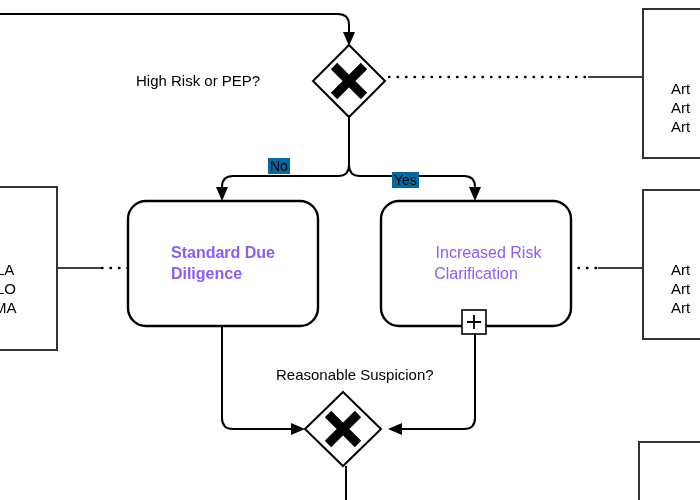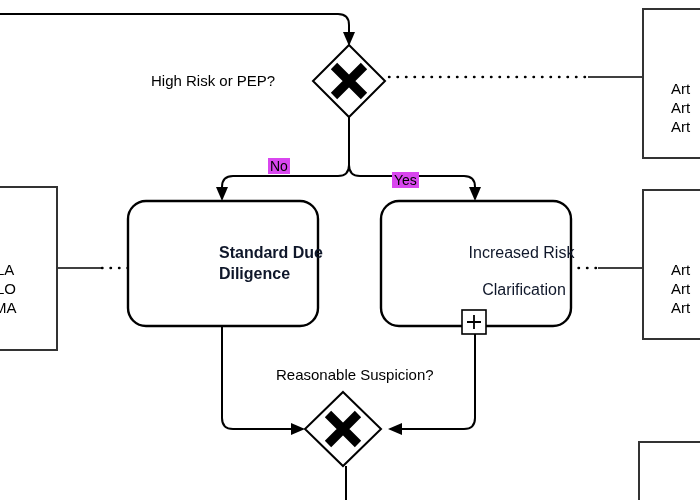--- a/index.html
+++ b/index.html
@@ -20,40 +20,39 @@
   #diagram {
     position: absolute;
     left: 0;
     top: 0;
     width: 700px;
     height: 500px;
   }
   .task-label {
     position: absolute;
     font-size: 16px;
-    color: #0f172a;
+    color: #8b5cf6;
     text-align: center;
     line-height: 1.3;
     white-space: nowrap;
-    padding-left: 48px;
   }
   .task-label.bold {
     font-weight: bold;
   }
   .gateway-label {
     position: absolute;
     font-size: 15px;
     color: #000000;
     white-space: nowrap;
   }
   .edge-label {
     position: absolute;
     font-size: 14px;
     color: #000000;
-    background: #d946ef;
+    background: #0369a1;
     padding: 0 2px;
     white-space: nowrap;
   }
   .anno-text {
     position: absolute;
     font-size: 15px;
     color: #000000;
     line-height: 1.45;
     white-space: nowrap;
     margin-top: 28px;
@@ -116,33 +115,33 @@
     <path d="M 467 322 L 481 322 M 474 315 L 474 329" stroke="#000000" stroke-width="1.8"></path>
 
     <polygon points="349,45 385,81 349,117 313,81" fill="#ffffff" stroke="#000000" stroke-width="2"></polygon>
     <path d="M 334 66 L 364 96 M 364 66 L 334 96" stroke="#000000" stroke-width="9" stroke-linecap="butt"></path>
 
     <polygon points="343,392 381,429 343,466 305,429" fill="#ffffff" stroke="#000000" stroke-width="2"></polygon>
     <path d="M 328 414 L 358 444 M 358 414 L 328 444" stroke="#000000" stroke-width="9" stroke-linecap="butt"></path>
 
   </svg>
 
-  <div class="gateway-label" style="left:151px; top:72px;text-align:center;">High Risk or PEP?</div>
+  <div class="gateway-label" style="left:136px; top:72px;text-align:center;">High Risk or PEP?</div>
 
   <div class="gateway-label" style="left:241px; top:366px;margin-left:35px;">Reasonable Suspicion?</div>
 
   <div class="edge-label" style="left:268px; top:158px;">No</div>
 
   <div class="edge-label" style="left:392px; top:172px;">Yes</div>
 
   <div class="task-label bold" style="left:128px; top:243px; width:190px;">Standard Due</div>
   <div class="task-label bold" style="left:128px; top:264px; width:157px;">Diligence</div>
 
-  <div class="task-label" style="left:364px; top:243px; width:219px;">Increased Risk</div>
-  <div class="task-label" style="left:381px; top:280px; width:190px;">Clarification</div>
+  <div class="task-label" style="left:379px; top:243px; width:219px;">Increased Risk</div>
+  <div class="task-label" style="left:381px; top:264px; width:190px;">Clarification</div>
 
   <div class="anno-text right" style="left:671px; top:50px;">Art</div>
   <div class="anno-text right" style="left:671px; top:69px;">Art</div>
   <div class="anno-text right" style="left:671px; top:88px;">Art</div>
 
   <div class="anno-text right" style="left:671px; top:231px;">Art</div>
   <div class="anno-text right" style="left:671px; top:250px;">Art</div>
   <div class="anno-text right" style="left:671px; top:269px;">Art</div>
 
   <div class="anno-text left" style="left:-4px; top:231px;">LA</div>

